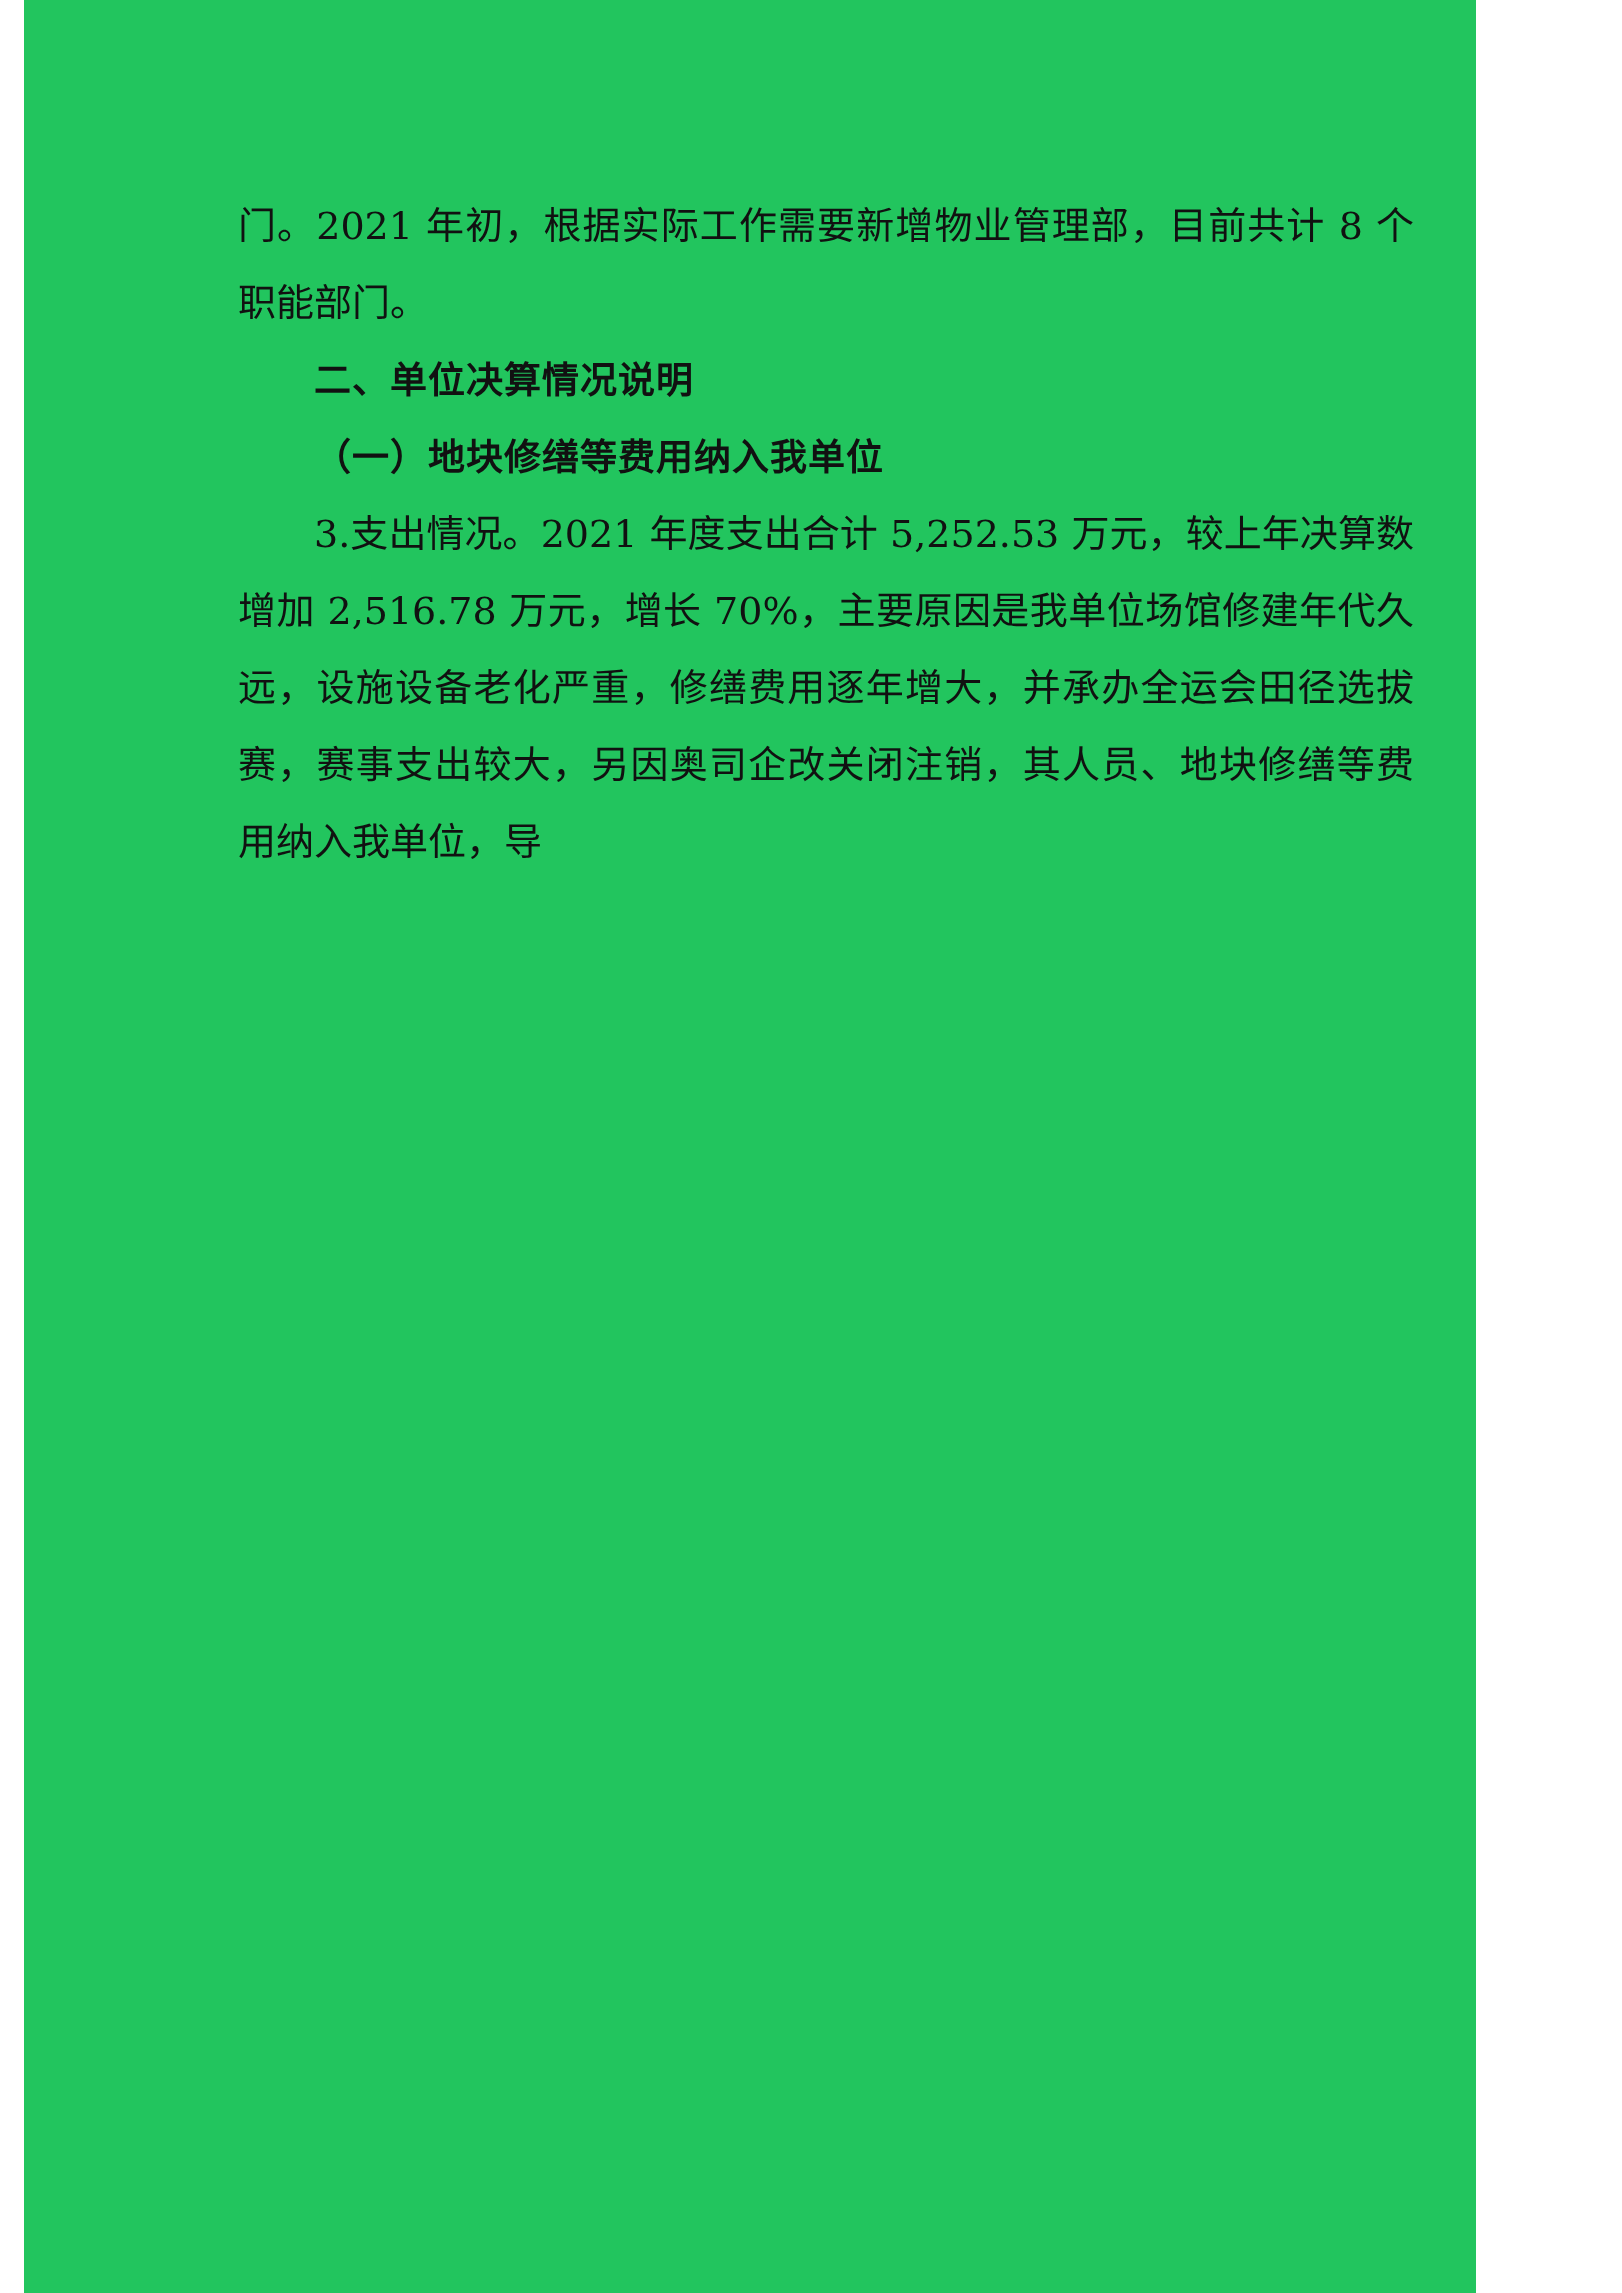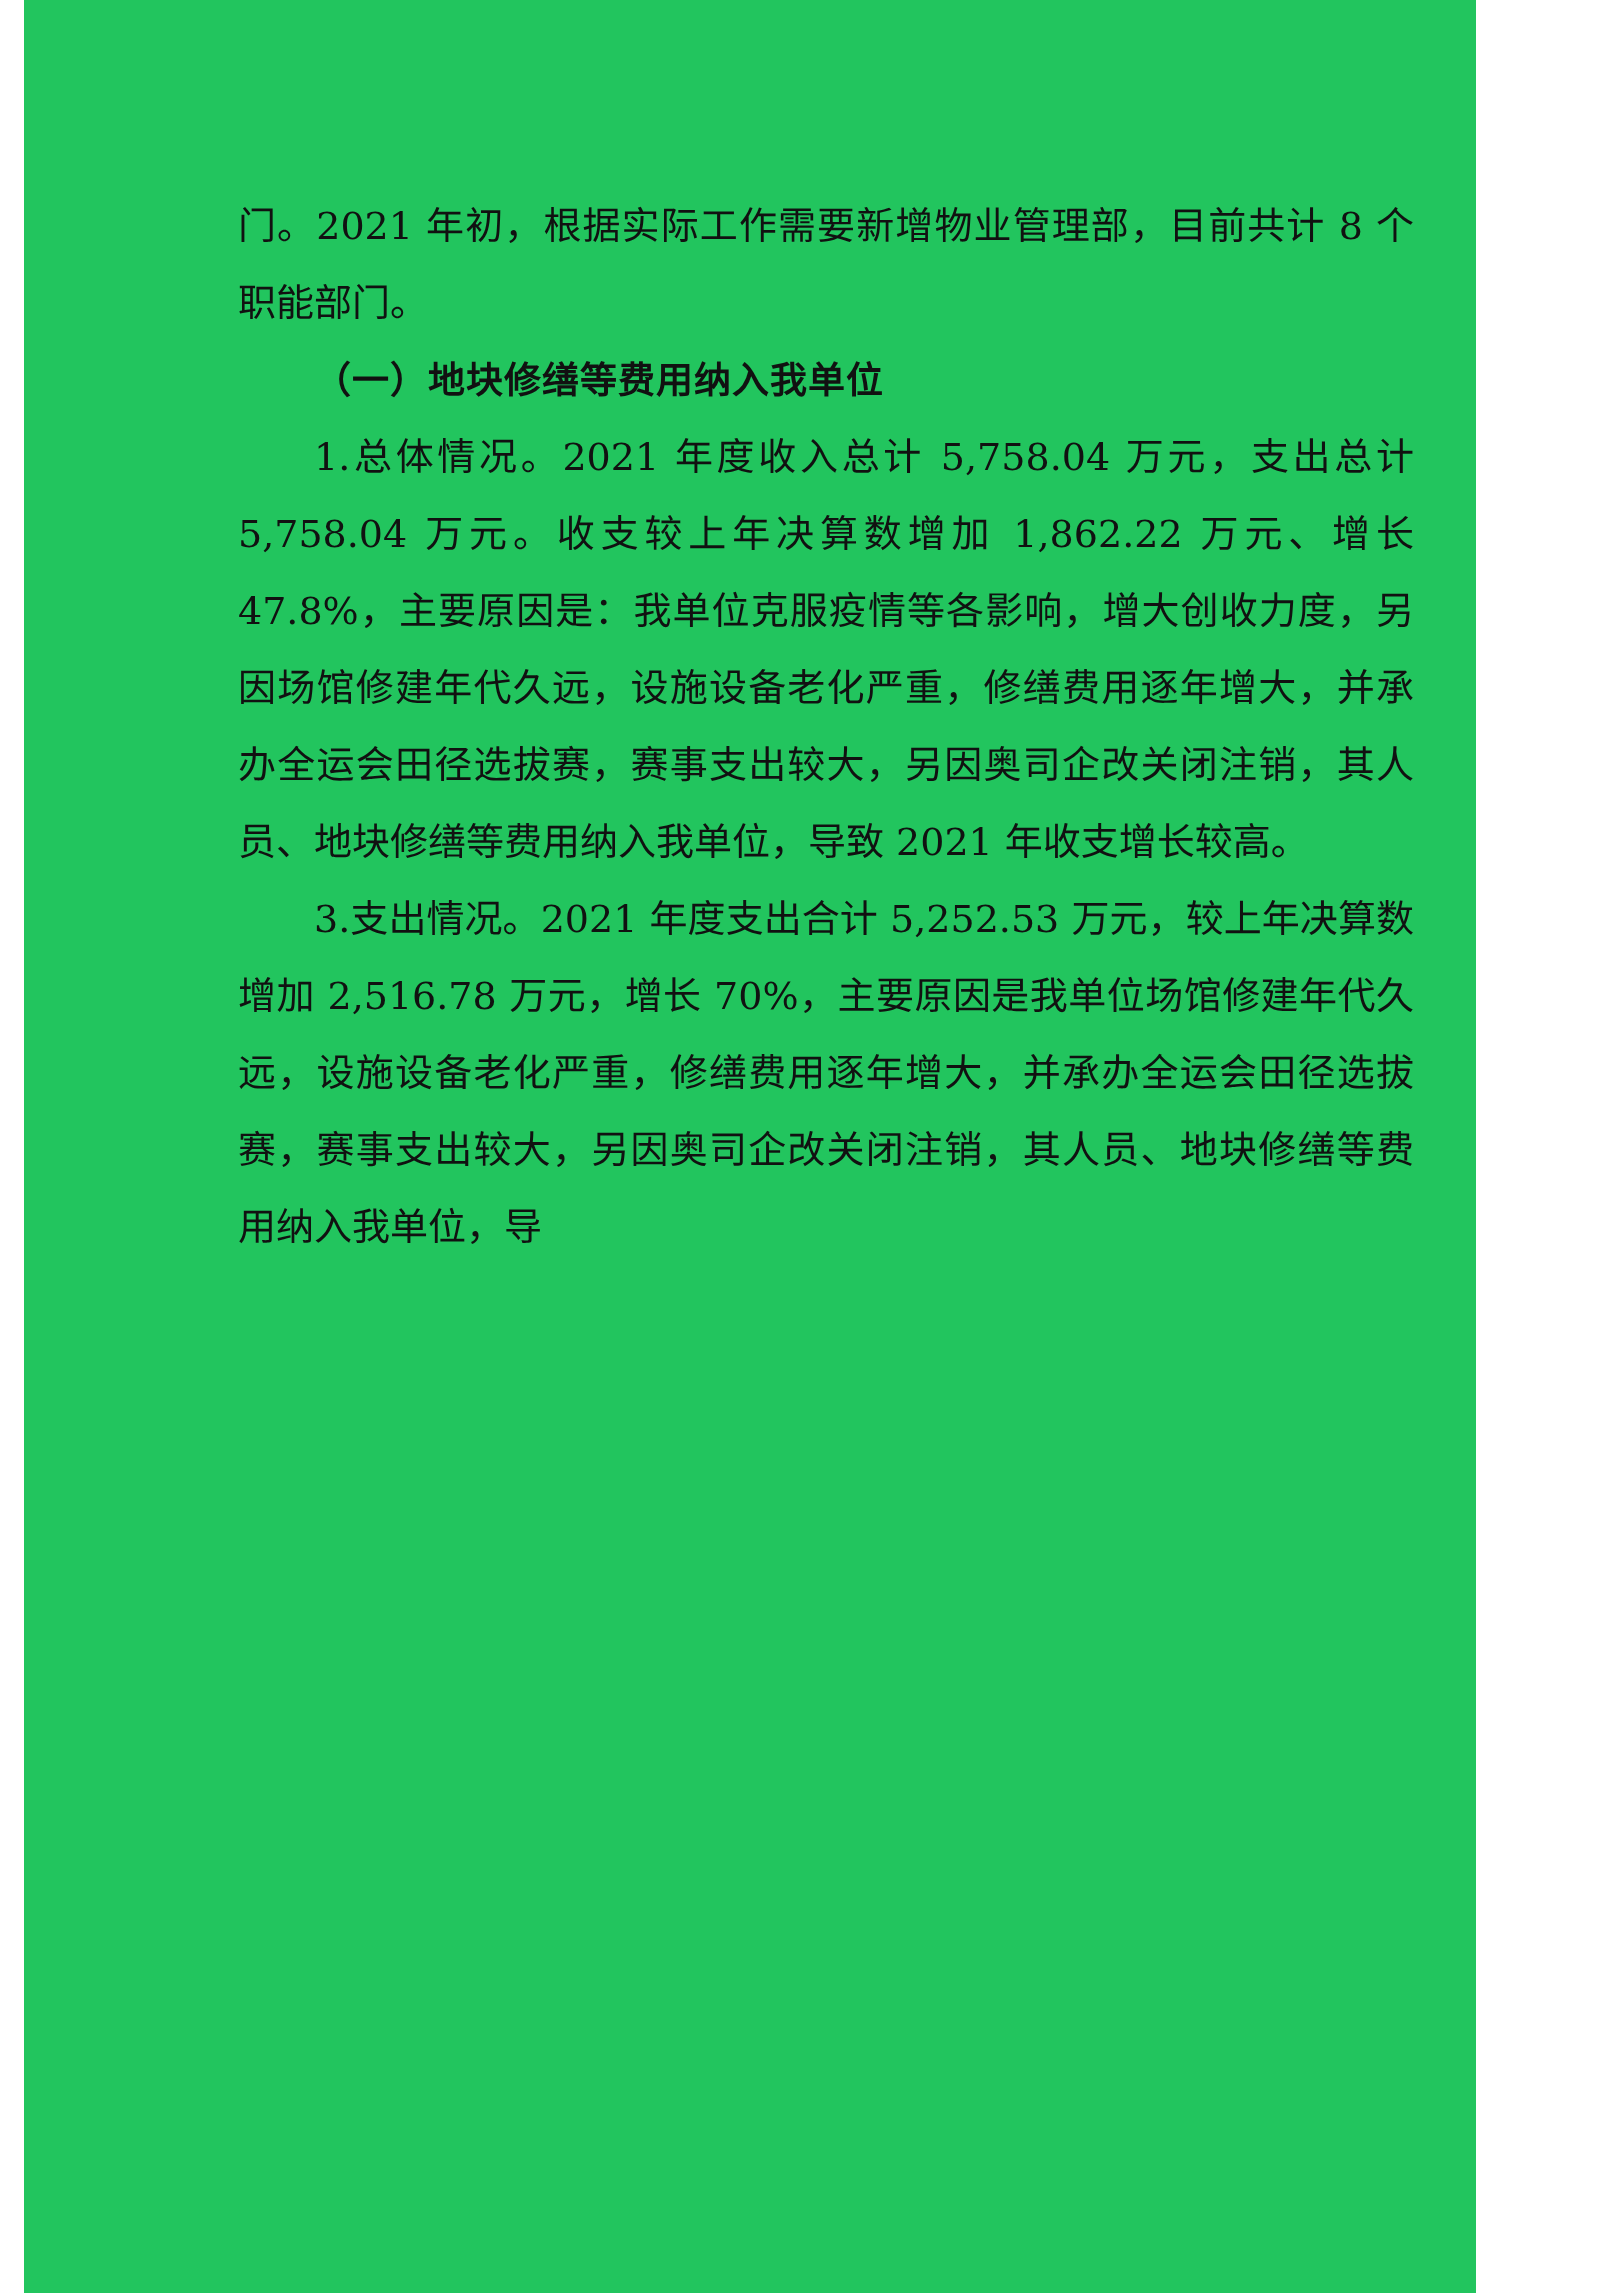--- a/index.html
+++ b/index.html
@@ -58,23 +58,23 @@
   }
 </style>
 </head>
 <body>
 
 <div class="page">
   <div class="content">
 
     <p class="body">门。2021 年初，根据实际工作需要新增物业管理部，目前共计 8 个职能部门。</p>
 
+    <p class="heading">二、单位决算情况说明</p>
 
     <p class="subheading">（一）地块修缮等费用纳入我单位</p>
 
-    <p class="body indent">1.总体情况。2021 年度收入总计 5,758.04 万元，支出总计 5,758.04 万元。收支较上年决算数增加 1,862.22 万元、增长 47.8%，主要原因是：我单位克服疫情等各影响，增大创收力度，另因场馆修建年代久远，设施设备老化严重，修缮费用逐年增大，并承办全运会田径选拔赛，赛事支出较大，另因奥司企改关闭注销，其人员、地块修缮等费用纳入我单位，导致 2021 年收支增长较高。</p>
 
 
     <p class="body indent">3.支出情况。2021 年度支出合计 5,252.53 万元，较上年决算数增加 2,516.78 万元，增长 70%，主要原因是我单位场馆修建年代久远，设施设备老化严重，修缮费用逐年增大，并承办全运会田径选拔赛，赛事支出较大，另因奥司企改关闭注销，其人员、地块修缮等费用纳入我单位，导</p>
 
   </div>
 </div>
 
 
 </body></html>

